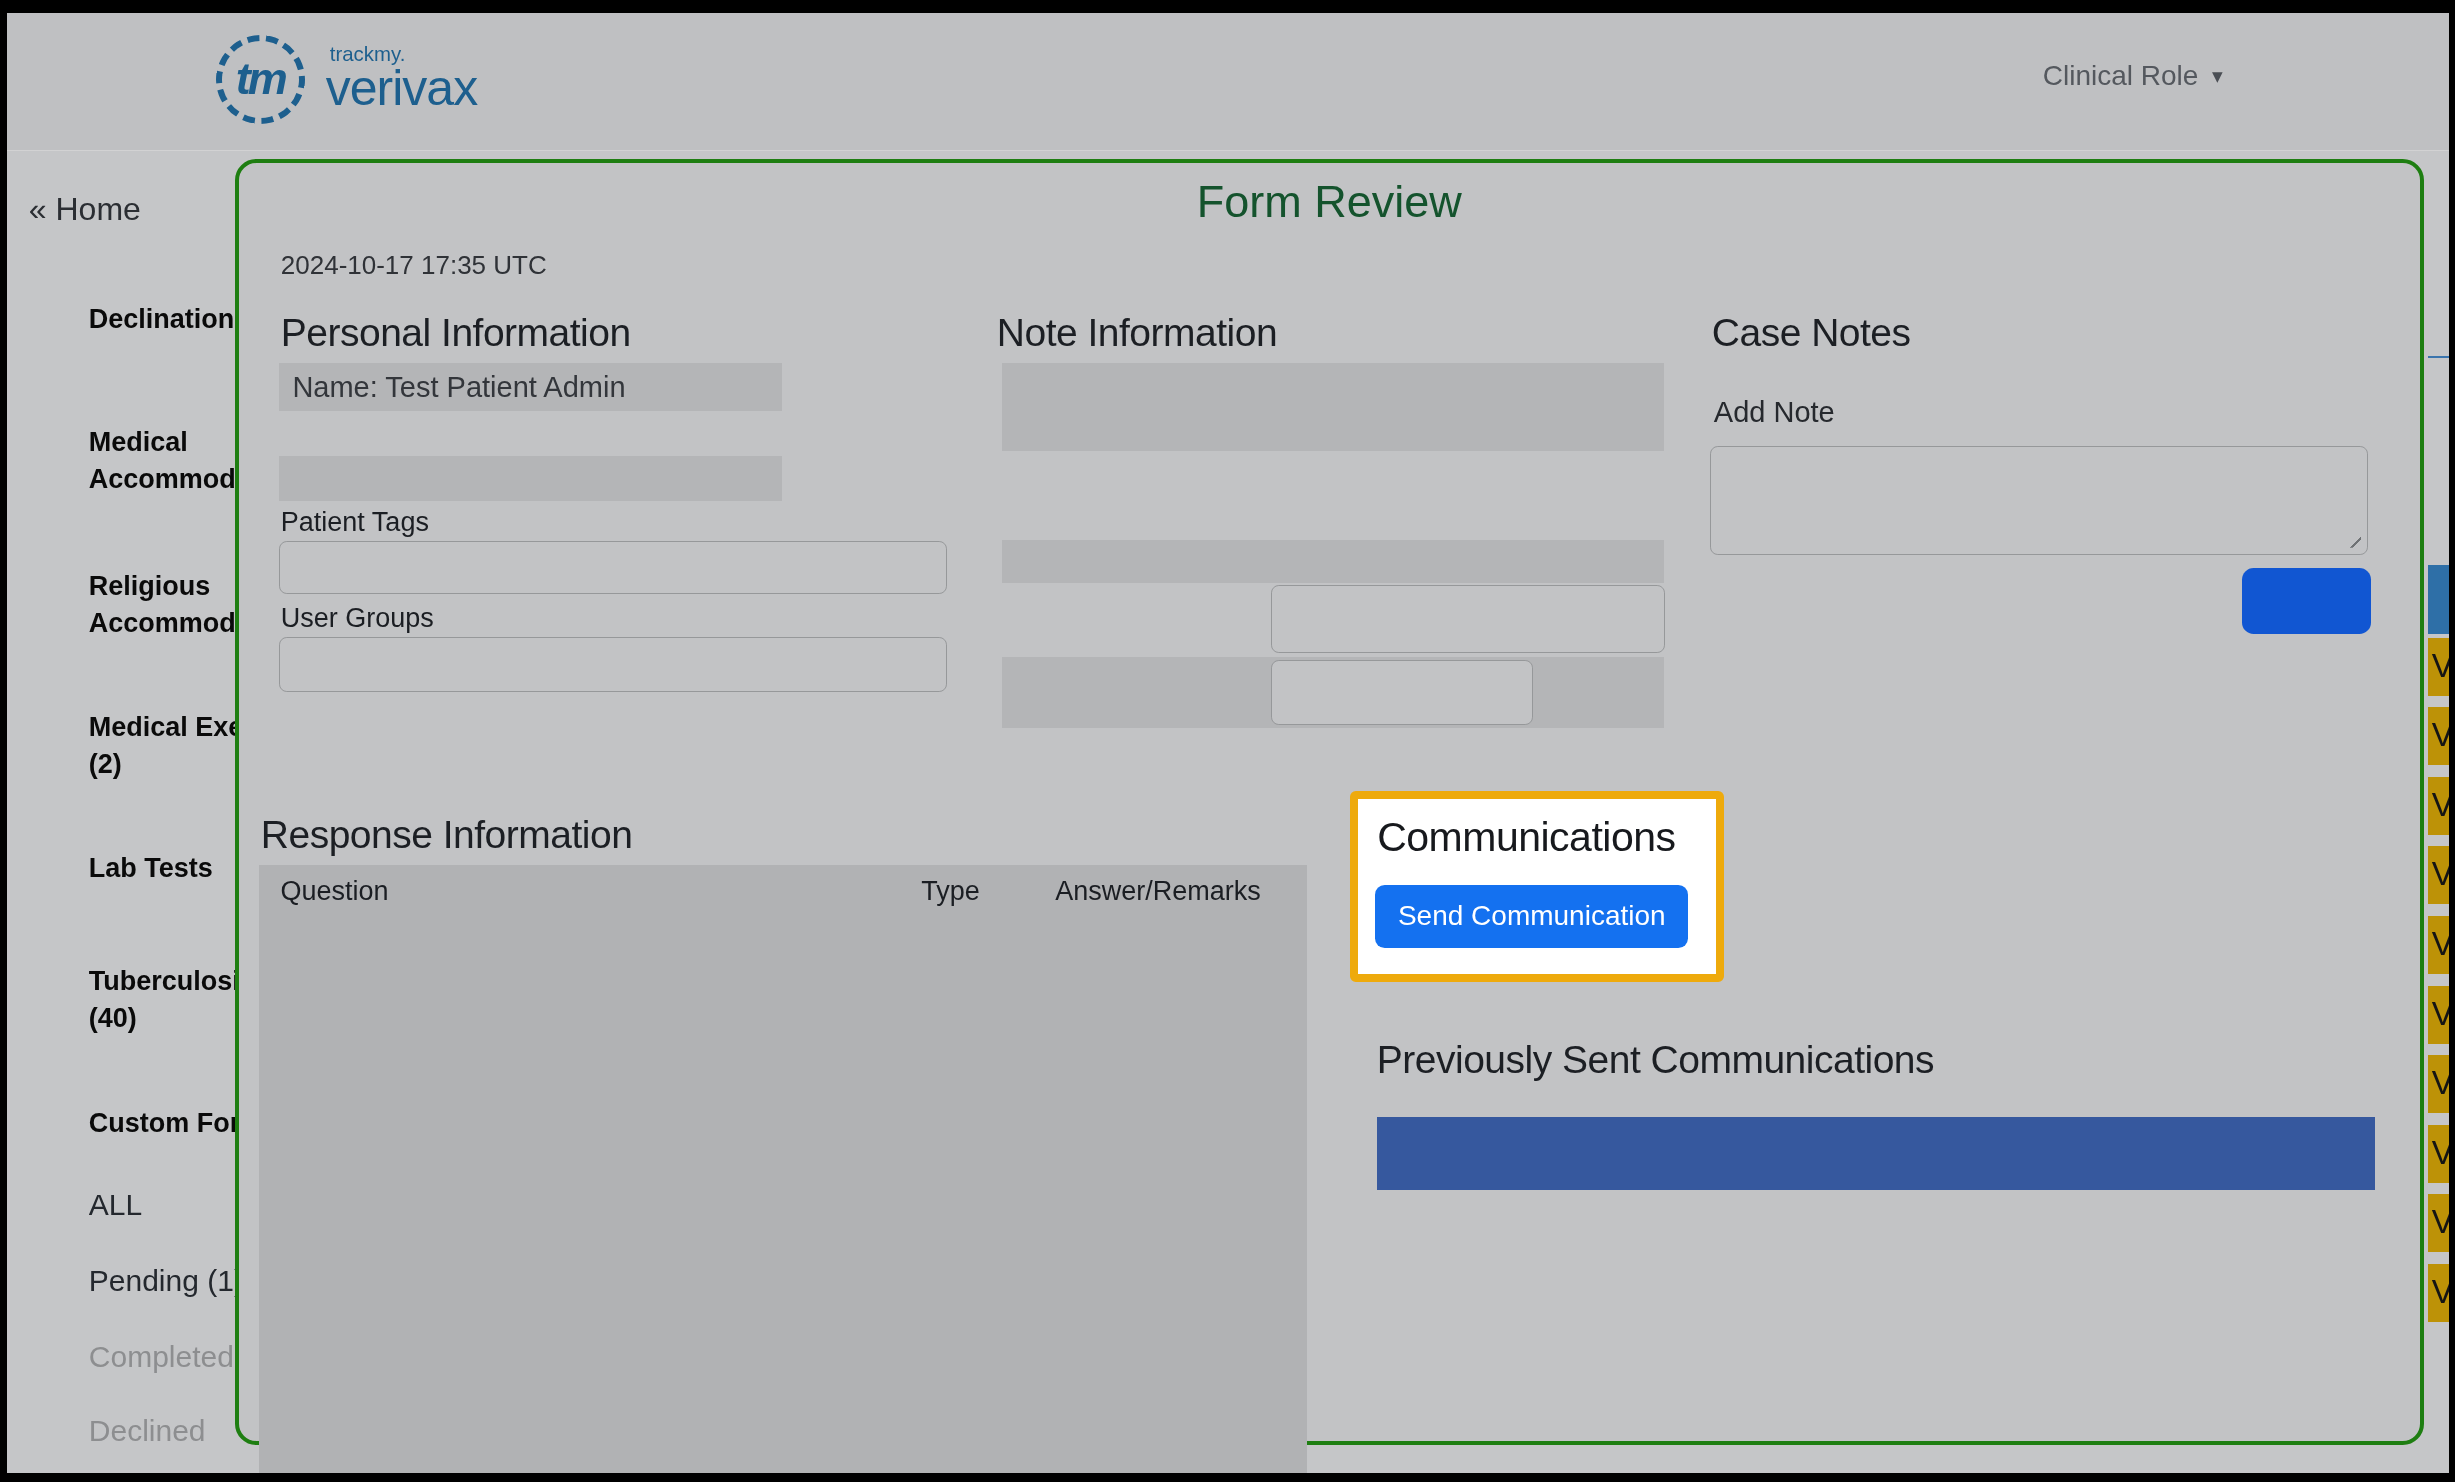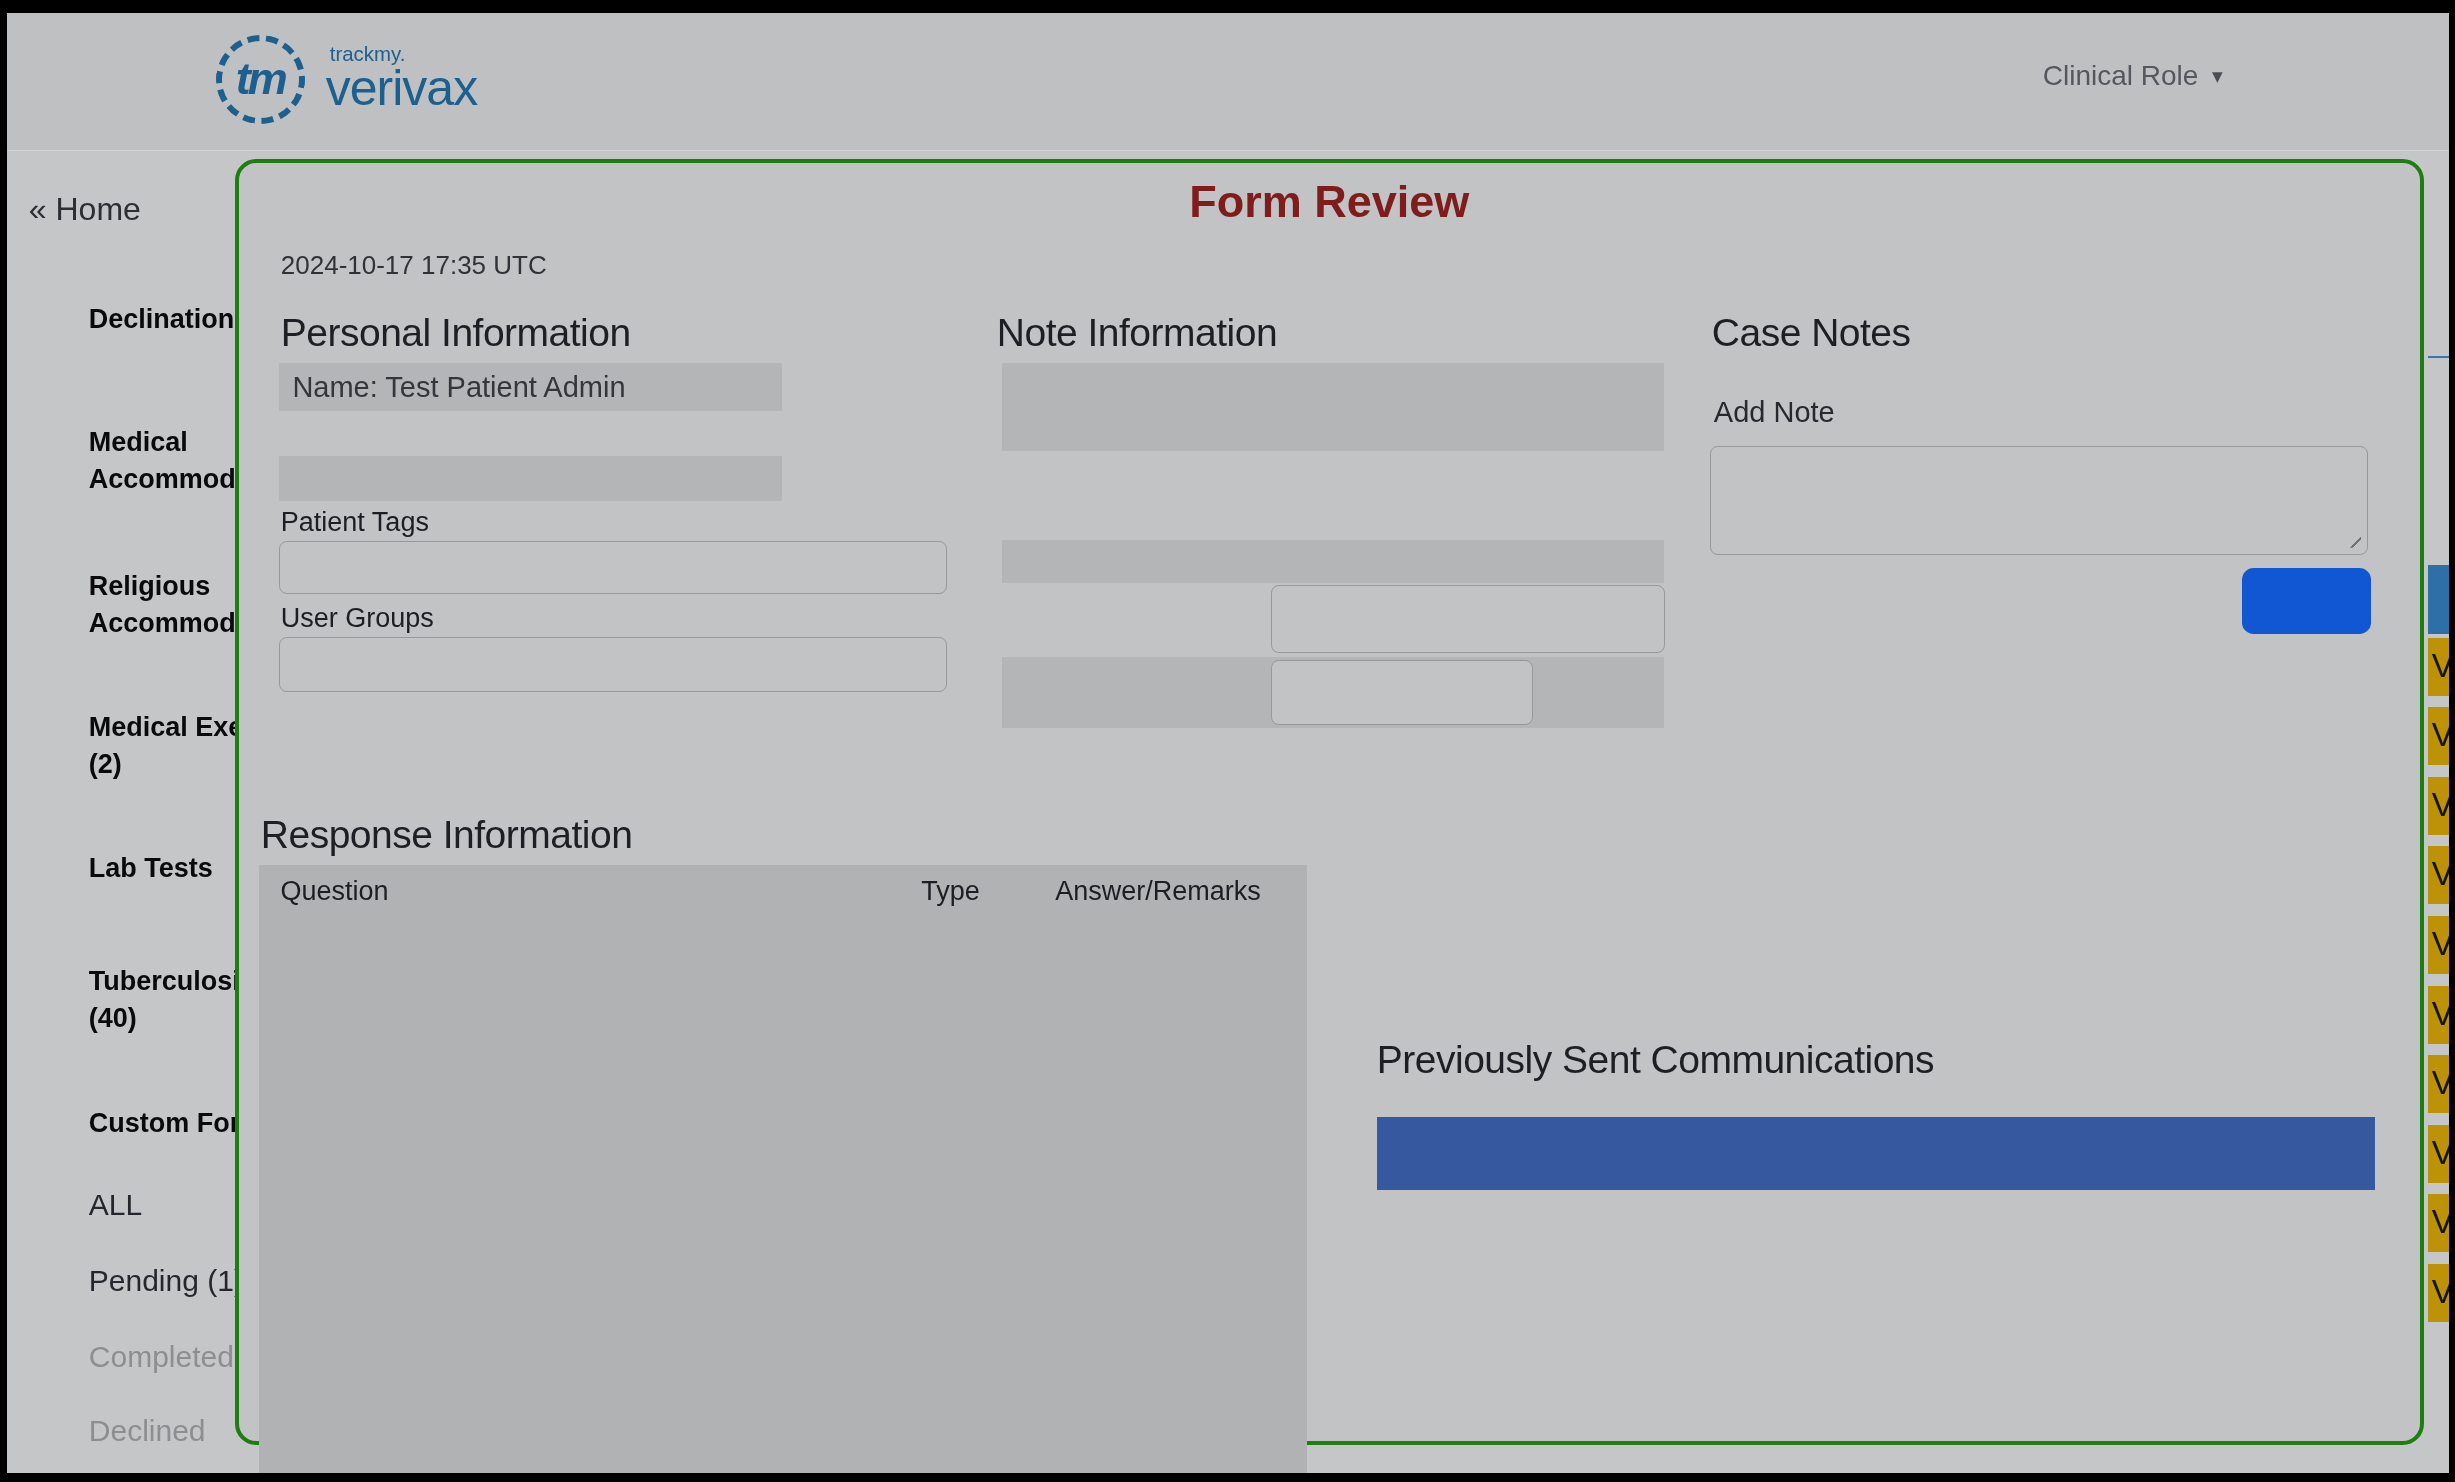--- a/index.html
+++ b/index.html
@@ -25,21 +25,21 @@
   .sm{font-size:30px;color:#8d8e90;line-height:37px;}
   #home-link{position:absolute;left:22px;top:178px;font-size:32px;color:#2b2e33;}
 
   
   .strip{position:absolute;left:2421px;width:21.3px;}
   .vrow{width:21.3px;height:58px;background:#bd9207;color:#141414;font-size:33px;line-height:56px;padding-left:3.9px;overflow:hidden;margin-bottom:11.6px;}
 
   
   #modal{position:absolute;left:228px;top:146px;width:2189px;height:1286px;background:#c2c3c5;
          border:4.9px solid #1e7e11;border-radius:21.3px;}
-  .h1{position:absolute;left:0;right:0;top:13.6px;text-align:center;font-size:45px;font-weight:700;color:#7f1d1d;}
+  .h1{position:absolute;left:0;right:0;top:13.6px;text-align:center;font-size:45px;font-weight:400;color:#14532d;}
   .h2{font-size:39px;font-weight:500;color:#1c1f24;letter-spacing:-0.5px;position:absolute;}
   .lbl-b{position:absolute;font-size:27px;font-weight:normal;color:#1b1e23;}
   .lbl{position:absolute;font-size:29px;color:#26292e;}
   .redact{position:absolute;background:#b4b5b7;}
   .inputbox{position:absolute;border:1.9px solid #96989a;border-radius:7.8px;background:transparent;}
   .ts{font-size:26px;color:#2f3237;position:absolute;}
 
   
   #comm-box{position:absolute;left:1111px;top:628px;width:374px;height:191px;background:#ffffff;
             border:8.7px solid #eeaa0c;border-radius:5.8px;}
@@ -154,20 +154,24 @@
       </div>
       <button id="addnote-btn"></button>
 
       <div class="h2" style="left:22px;top:650px;">Response Information</div>
       <div id="resp-table">
         <div class="lbl-b" style="left:21.3px;top:11.6px;">Question</div>
         <div class="lbl-b" style="left:662px;top:11.6px;">Type</div>
         <div class="lbl-b" style="left:796px;top:11.6px;text-align:center;">Answer/Remarks</div>
       </div>
 
+      <div id="comm-box">
+        <div id="comm-head">Communications</div>
+        <button id="send-btn">Send Communication</button>
+      </div>
 
       <div class="h2" style="left:1138px;top:875px;">Previously Sent Communications</div>
       <div id="prev-bar"></div>
     </div>
 
   </div>
 </div>
 
 
 </body></html>

